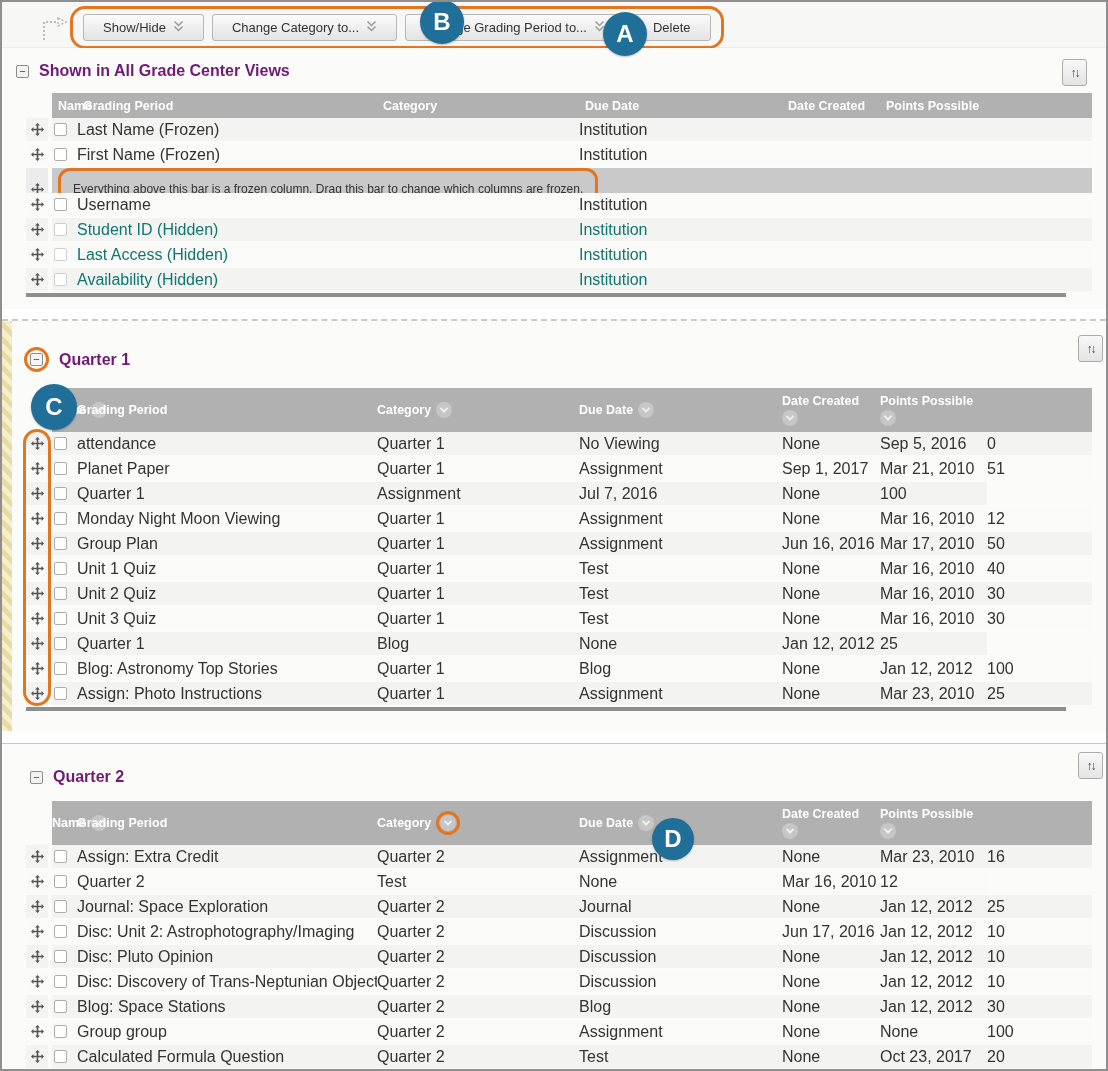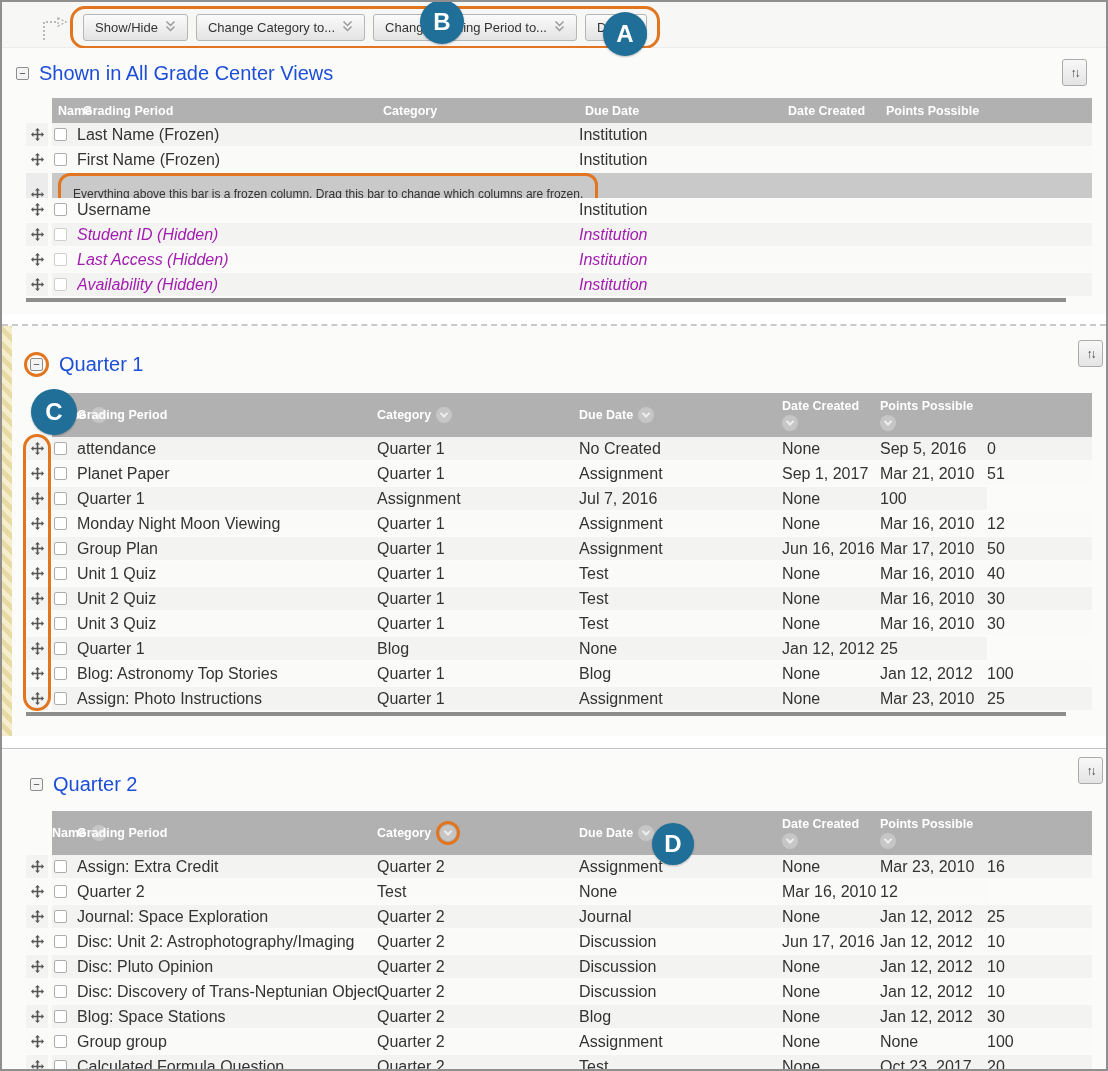--- a/index.html
+++ b/index.html
@@ -11,37 +11,37 @@
   }
 
   
   .topbar { position:relative; height:46px; background:#f7f7f6; border-bottom:1px solid #ececec; }
   .indent-arrow { position:absolute; left:38px; top:12px; }
   .toolbar-ring {
     position:absolute; left:68px; top:4px; display:flex; align-items:center; gap:8px;
     border:3px solid #e2751f; border-radius:15px; padding:5px 10px; background:transparent;
   }
   .btn {
-    display:inline-flex; align-items:center; gap:7px; height:27px; padding:0 11px;
+    display:inline-flex; align-items:center; gap:7px; height:27px; padding:0 19px;
     background:linear-gradient(#fbfbfb,#e3e3e3); border:1px solid #b6b6b6; border-radius:3px;
     font-size:13px; color:#333; white-space:nowrap; cursor:pointer;
   }
 
   
   .callout {
     position:absolute; width:44px; height:44px; border-radius:50%;
     background:#1f6f99; color:#fff; font-size:24px; font-weight:bold;
     display:flex; align-items:center; justify-content:center;
     box-shadow:0 1px 2px rgba(0,0,0,.25); z-index:30;
   }
 
   
   .section { position:relative; background:#fbfbfa; }
   .sec-title-row { display:flex; align-items:center; gap:10px; }
-  .sec-title { font-size:20px; font-weight:normal; color:#1d4ed8; }
+  .sec-title { font-size:16px; font-weight:bold; color:#701a75; }
   .collapse-box {
     width:13px; height:13px; background:#f4f4f4; border:1px solid #8d8d8d; border-radius:2px;
     color:#444; font-size:11px; line-height:10px; text-align:center; cursor:pointer; flex:0 0 auto;
   }
   .ring-circle { border:3px solid #e2751f; border-radius:50%; padding:3px; display:inline-flex; }
   .reorder-btn {
     position:absolute; width:25px; height:27px; background:linear-gradient(#f8f8f8,#e4e4e4);
     border:1px solid #ababab; border-radius:3px; color:#444; font-size:12px;
     display:flex; align-items:center; justify-content:center; letter-spacing:-2px; cursor:pointer; z-index:5;
   }
@@ -61,21 +61,21 @@
   .chev { width:6px; height:6px; border-right:2px solid #efefef; border-bottom:2px solid #efefef; transform:rotate(45deg) translate(-1px,-1px); }
   .rows-wrap { position:relative; }
   .trow { display:grid; grid-template-columns:22px 4px 25px 300px 202px 203px 98px 107px 105px; height:23px; margin-bottom:2px; font-size:16px; color:#333; }
   .trow .cellbg { background:#f3f3f2; }
   .trow.alt .cellbg { background:#fafaf9; }
   .mv { background:#ececec; display:flex; align-items:center; justify-content:center; cursor:move; }
   .gapcol { background:transparent; }
   .cell { display:flex; align-items:center; overflow:hidden; white-space:nowrap; }
   .cbcell { display:flex; align-items:center; padding-left:2px; }
   .cb { width:13px; height:13px; background:#fff; border:1px solid #adadad; border-radius:2px; cursor:pointer; }
-  .hidden-row .cell { font-style:italic; color:#a21caf; }
+  .hidden-row .cell { color:#0f766e; }
   .hidden-row .cb { border-color:#cfcfcf; }
   .tbl-bottom { height:4px; background:#8e8e8e; width:1040px; margin-left:24px; margin-top:2px; }
   .frozen-row { display:grid; grid-template-columns:22px 4px 1040px; height:23px; margin-bottom:2px; }
   .frozen-bar { background:#c9c9c9; display:flex; align-items:center; padding-left:6px; }
   .frozen-ring {
     border:3px solid #e2751f; border-radius:12px; padding:18px 12px; height:22px;
     display:flex; align-items:center; font-size:12px; color:#333; background:transparent; white-space:nowrap;
   }
 
   
@@ -332,21 +332,21 @@
               <svg width="13" height="13" viewBox="0 0 16 16">
                 <path d="M8 0l3 3H9v4h4V5l3 3-3 3V9H9v4h2l-3 3-3-3h2V9H3v2L0 8l3-3v2h4V3H5z" fill="#555"></path>
               </svg>
             </div>
             <div class="gapcol"></div>
             <div class="cbcell cellbg">
               <span class="cb"></span>
             </div>
             <div class="cell cellbg">attendance</div>
             <div class="cell cellbg">Quarter 1</div>
-            <div class="cell cellbg">No Created</div>
+            <div class="cell cellbg">No Viewing</div>
             <div class="cell cellbg">None</div>
             <div class="cell cellbg">Sep 5, 2016</div>
             <div class="cell cellbg">0</div>
           </div>
           <div class="trow alt">
             <div class="mv cellbg">
               <svg width="13" height="13" viewBox="0 0 16 16">
                 <path d="M8 0l3 3H9v4h4V5l3 3-3 3V9H9v4h2l-3 3-3-3h2V9H3v2L0 8l3-3v2h4V3H5z" fill="#555"></path>
               </svg>
             </div>

